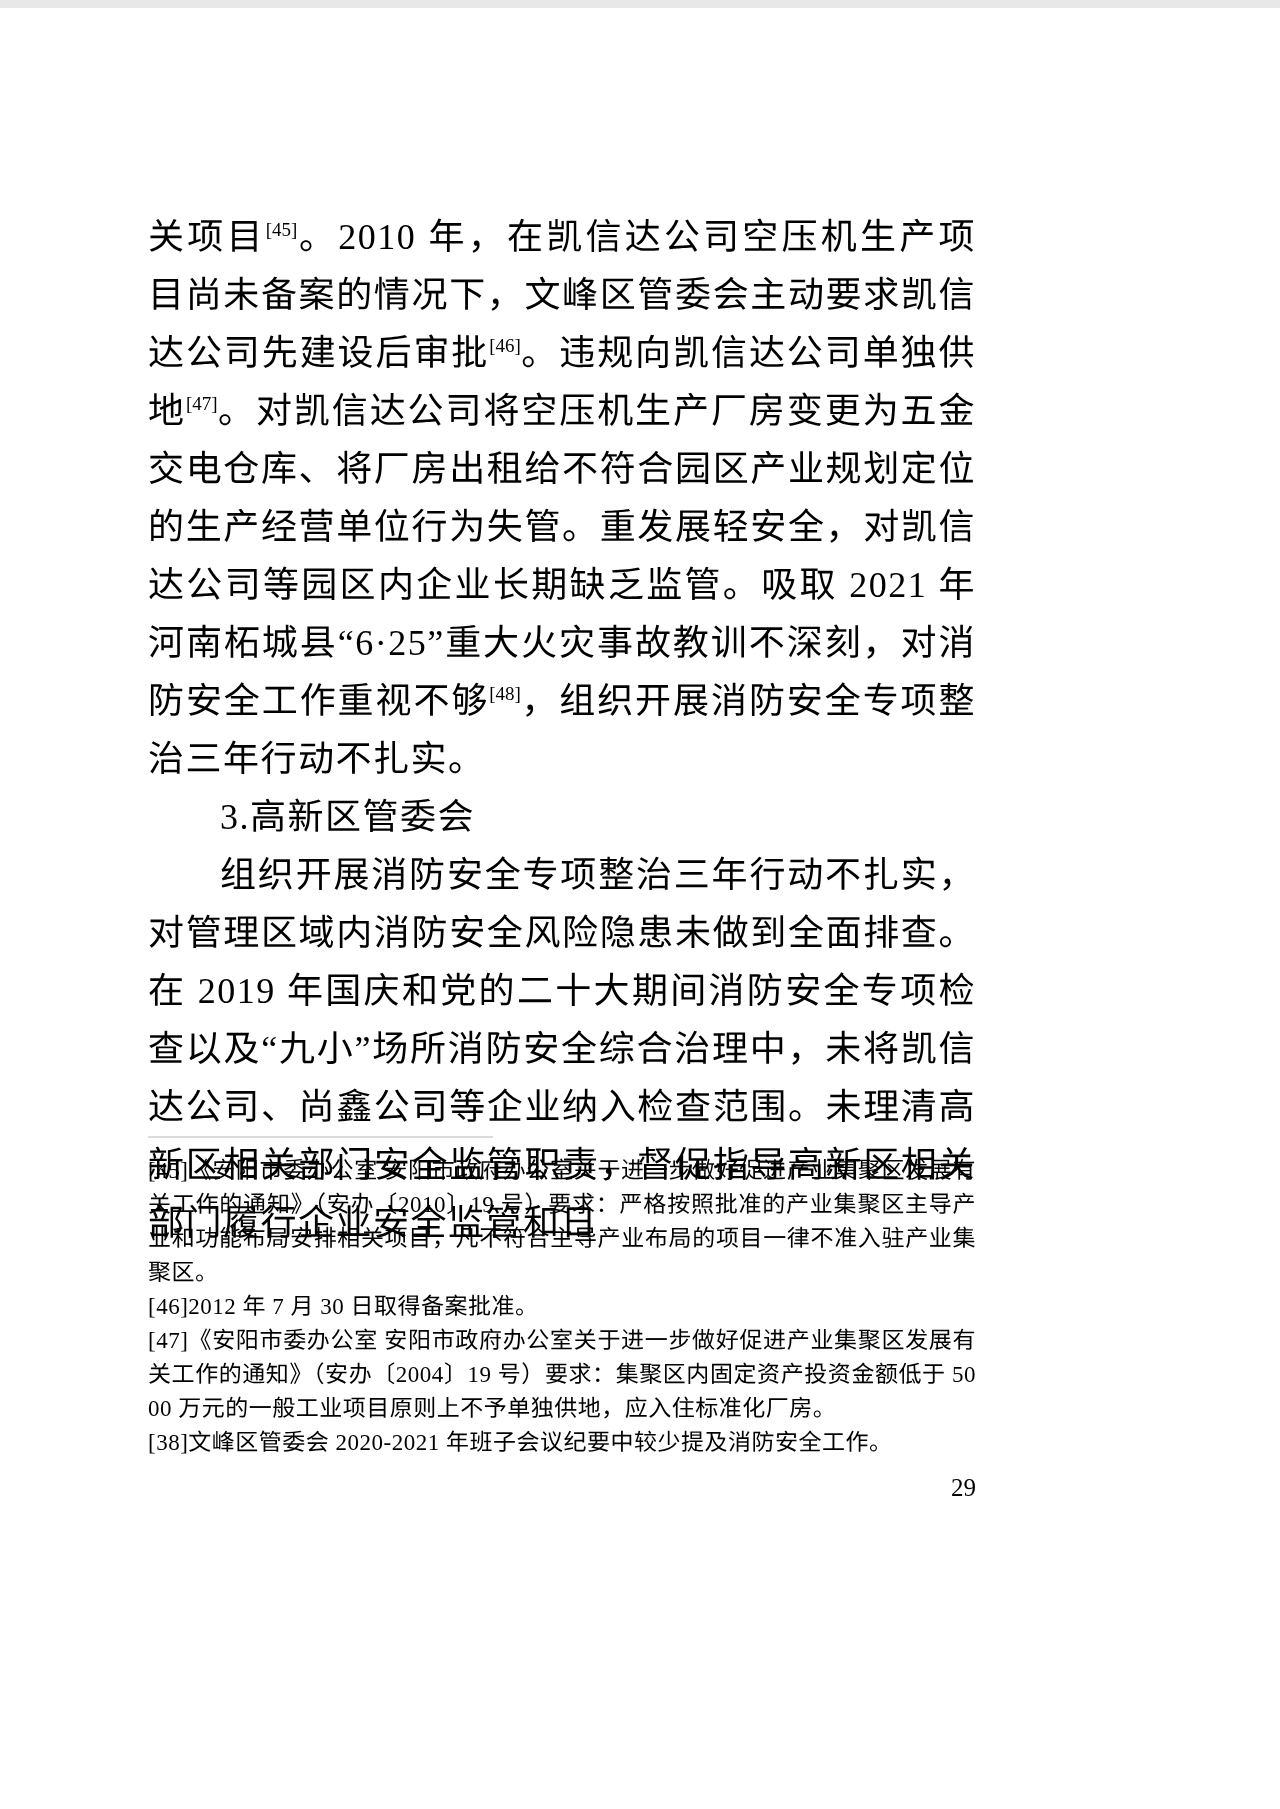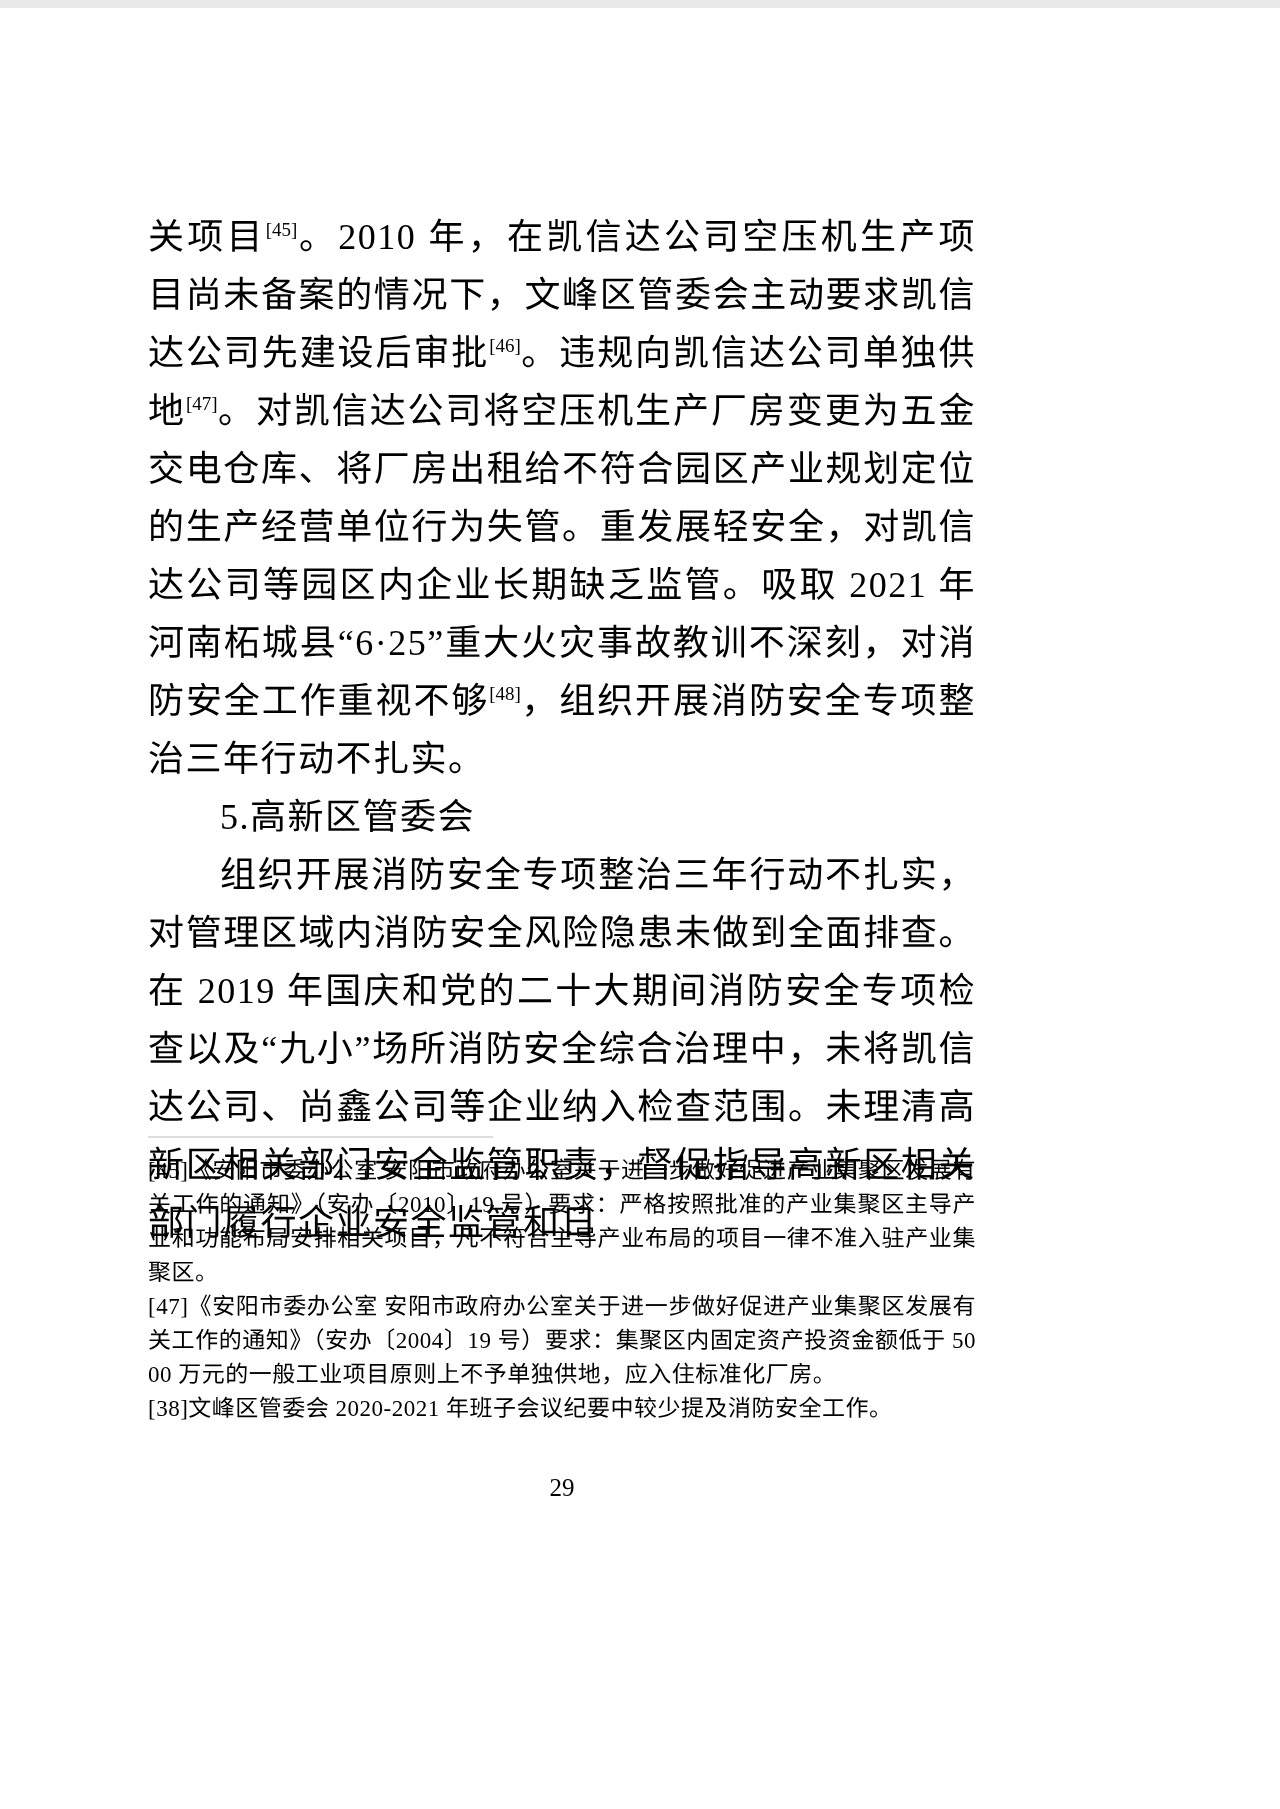--- a/index.html
+++ b/index.html
@@ -70,42 +70,43 @@
     letter-spacing: 0.5px;
     word-break: break-all;
   }
 
   
   .page-number {
     position: absolute;
     left: 148px;
     top: 1466px;
     width: 828px;
-    text-align: center;
+    text-align: right;
     font-size: 25px;
     letter-spacing: 0;
   }
 </style>
 </head>
 <body>
 
 <div class="page">
 
   <div class="content">
 
     <p class="body-para"><span>关项目</span><sup>[45]</sup><span>。2010 年，在凯信达公司空压机生产项目尚未备案的情况下，文峰区管委会主动要求凯信达公司先建设后审批</span><sup>[46]</sup><span>。违规向凯信达公司单独供地</span><sup>[47]</sup><span>。对凯信达公司将空压机生产厂房变更为五金交电仓库、将厂房出租给不符合园区产业规划定位的生产经营单位行为失管。重发展轻安全，对凯信达公司等园区内企业长期缺乏监管。吸取 2021 年河南柘城县“6·25”重大火灾事故教训不深刻，对消防安全工作重视不够</span><sup>[48]</sup><span>，组织开展消防安全专项整治三年行动不扎实。</span></p>
 
-    <p class="body-para indent">5.高新区管委会</p>
+    <p class="body-para indent">3.高新区管委会</p>
 
     <p class="body-para indent">组织开展消防安全专项整治三年行动不扎实，对管理区域内消防安全风险隐患未做到全面排查。在 2019 年国庆和党的二十大期间消防安全专项检查以及“九小”场所消防安全综合治理中，未将凯信达公司、尚鑫公司等企业纳入检查范围。未理清高新区相关部门安全监管职责，督促指导高新区相关部门履行企业安全监管和日</p>
 
   </div>
 
   <div class="footnotes">
     <div class="footnote-divider"></div>
     <p class="footnote">[45]《安阳市委办公室 安阳市政府办公室关于进一步做好促进产业集聚区发展有关工作的通知》（安办〔2010〕19 号）要求：严格按照批准的产业集聚区主导产业和功能布局安排相关项目，凡不符合主导产业布局的项目一律不准入驻产业集聚区。</p>
+    <p class="footnote">[46]2012 年 7 月 30 日取得备案批准。</p>
     <p class="footnote">[47]《安阳市委办公室 安阳市政府办公室关于进一步做好促进产业集聚区发展有关工作的通知》（安办〔2004〕19 号）要求：集聚区内固定资产投资金额低于 5000 万元的一般工业项目原则上不予单独供地，应入住标准化厂房。</p>
     <p class="footnote">[38]文峰区管委会 2020-2021 年班子会议纪要中较少提及消防安全工作。</p>
   </div>
 
   <div class="page-number">29</div>
 
 </div>
 
 </body></html>

